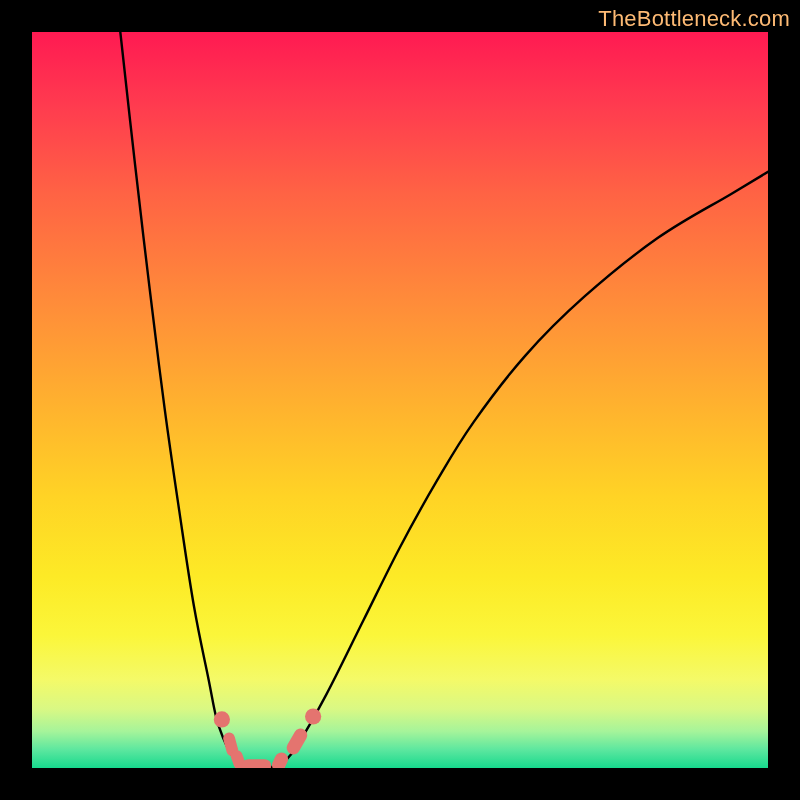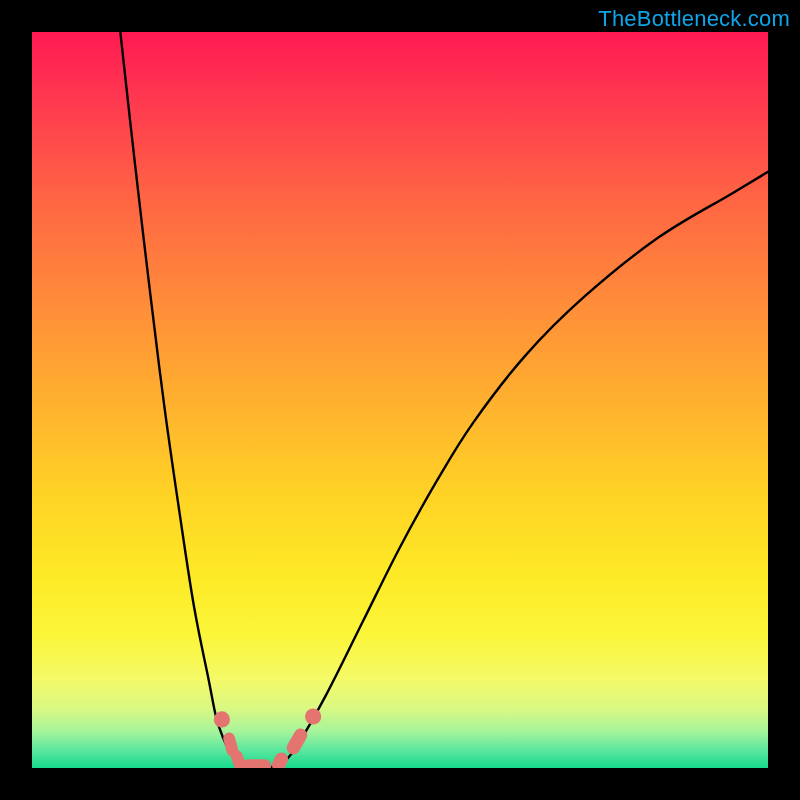--- a/index.html
+++ b/index.html
@@ -50,21 +50,21 @@
   .curve-svg {
     position: absolute;
     left: 0; top: 0;
     width: 736px;
     height: 736px;
   }
   .watermark {
     position: absolute;
     top: 6px;
     right: 10px;
-    color: #0ea5e9;
+    color: #fdba74;
     font-size: 22px;
     letter-spacing: 0.2px;
     user-select: none;
   }
   .marker {
     fill: #e4746f;
     stroke: none;
   }
 </style>
 </head>

